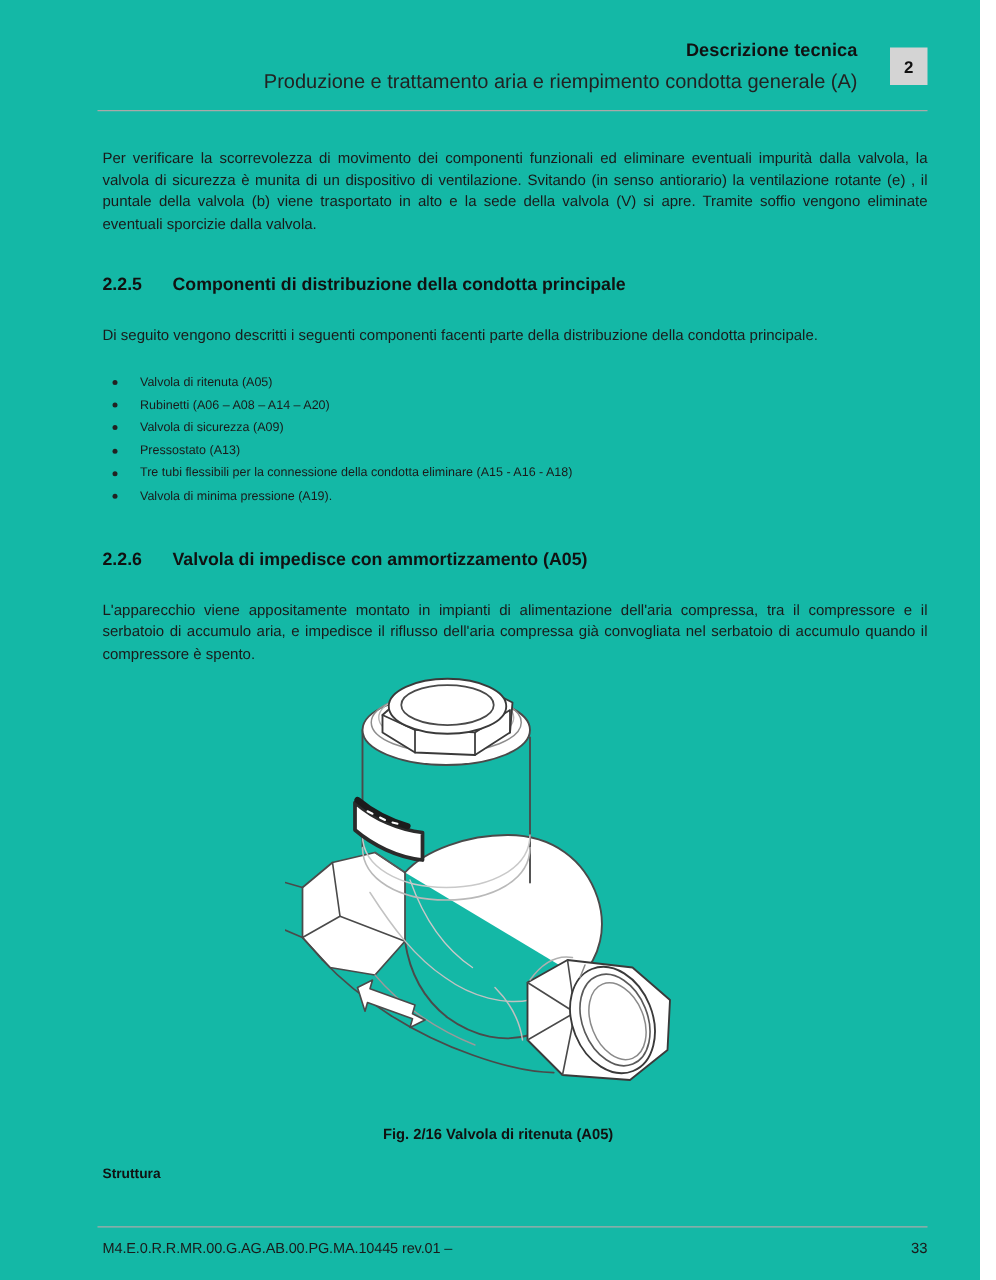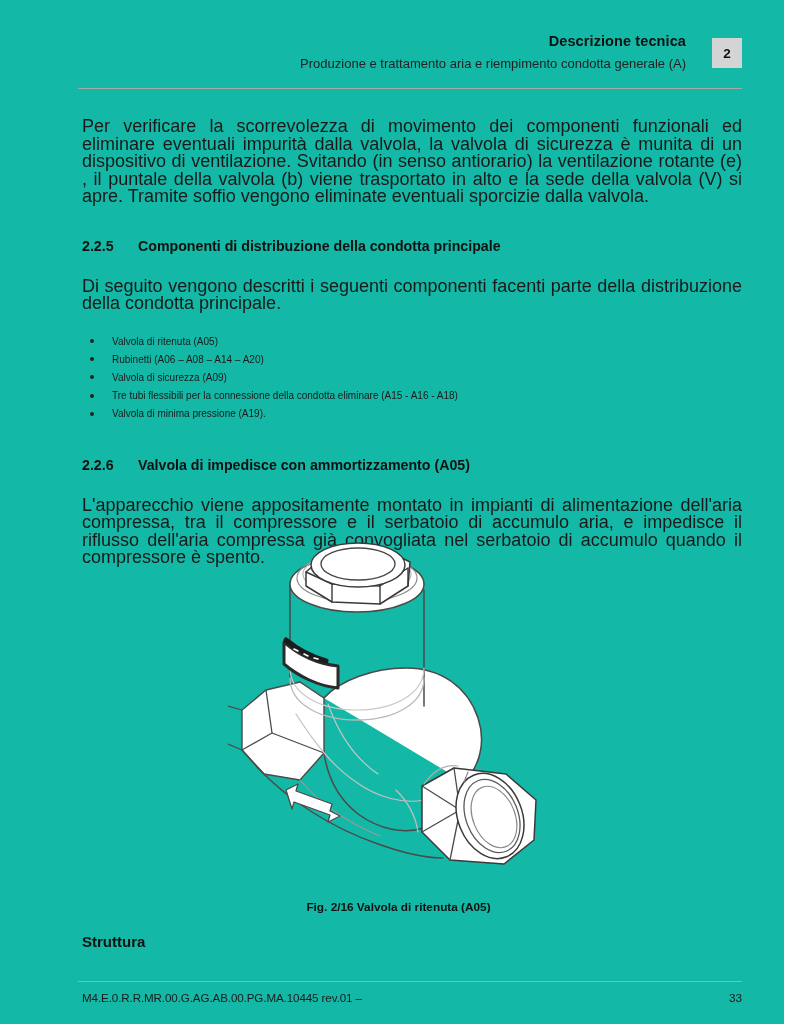--- a/index.html
+++ b/index.html
@@ -35,21 +35,21 @@
     text-align: right;
   }
   .header-title {
     font-size: 14.5px;
     font-weight: bold;
     letter-spacing: 0.1px;
     color: #111;
     line-height: 1.35;
   }
   .header-sub {
-    font-size: 13px;
+    font-size: 16px;
     font-weight: normal;
     color: #222;
     line-height: 1.5;
     margin-top: 2px;
   }
   .chapter-badge {
     position: absolute;
     right: 0;
     top: 6px;
     width: 30px;
@@ -72,21 +72,21 @@
   }
 
   
   .content {
     position: absolute;
     left: 82px;
     top: 118px;
     width: 660px;
   }
   p.body {
-    font-size: 18px;
+    font-size: 12px;
     line-height: 17.5px;
     text-align: justify;
     margin: 0 0 0 0;
     color: #1a1a1a;
   }
   .para-block { margin-bottom: 0; }
 
   h2.section {
     font-size: 14.2px;
     font-weight: bold;
@@ -116,21 +116,21 @@
     position: absolute;
     left: 8px;
     top: 6.5px;
     width: 4px;
     height: 4px;
     border-radius: 50%;
     background: #222;
   }
 
   .struttura {
-    font-size: 15px;
+    font-size: 11px;
     font-weight: bold;
     color: #111;
   }
 
   
   .figure-wrap {
     position: absolute;
     left: 0;
     top: 528px;
     width: 797px;
@@ -209,20 +209,24 @@
       <li>
         <span class="dot"></span>
         <span>Rubinetti (A06 – A08 – A14 – A20)</span>
       </li>
       <li>
         <span class="dot"></span>
         <span>Valvola di sicurezza (A09)</span>
       </li>
       <li>
         <span class="dot"></span>
+        <span>Pressostato (A13)</span>
+      </li>
+      <li>
+        <span class="dot"></span>
         <span>Tre tubi flessibili per la connessione della condotta eliminare (A15 - A16 - A18)</span>
       </li>
       <li>
         <span class="dot"></span>
         <span>Valvola di minima pressione (A19).</span>
       </li>
     </ul>
 
     <h2 class="section" style="margin-top:31px;">
       <span class="num">2.2.6</span><span>Valvola di impedisce con ammortizzamento (A05)</span>

